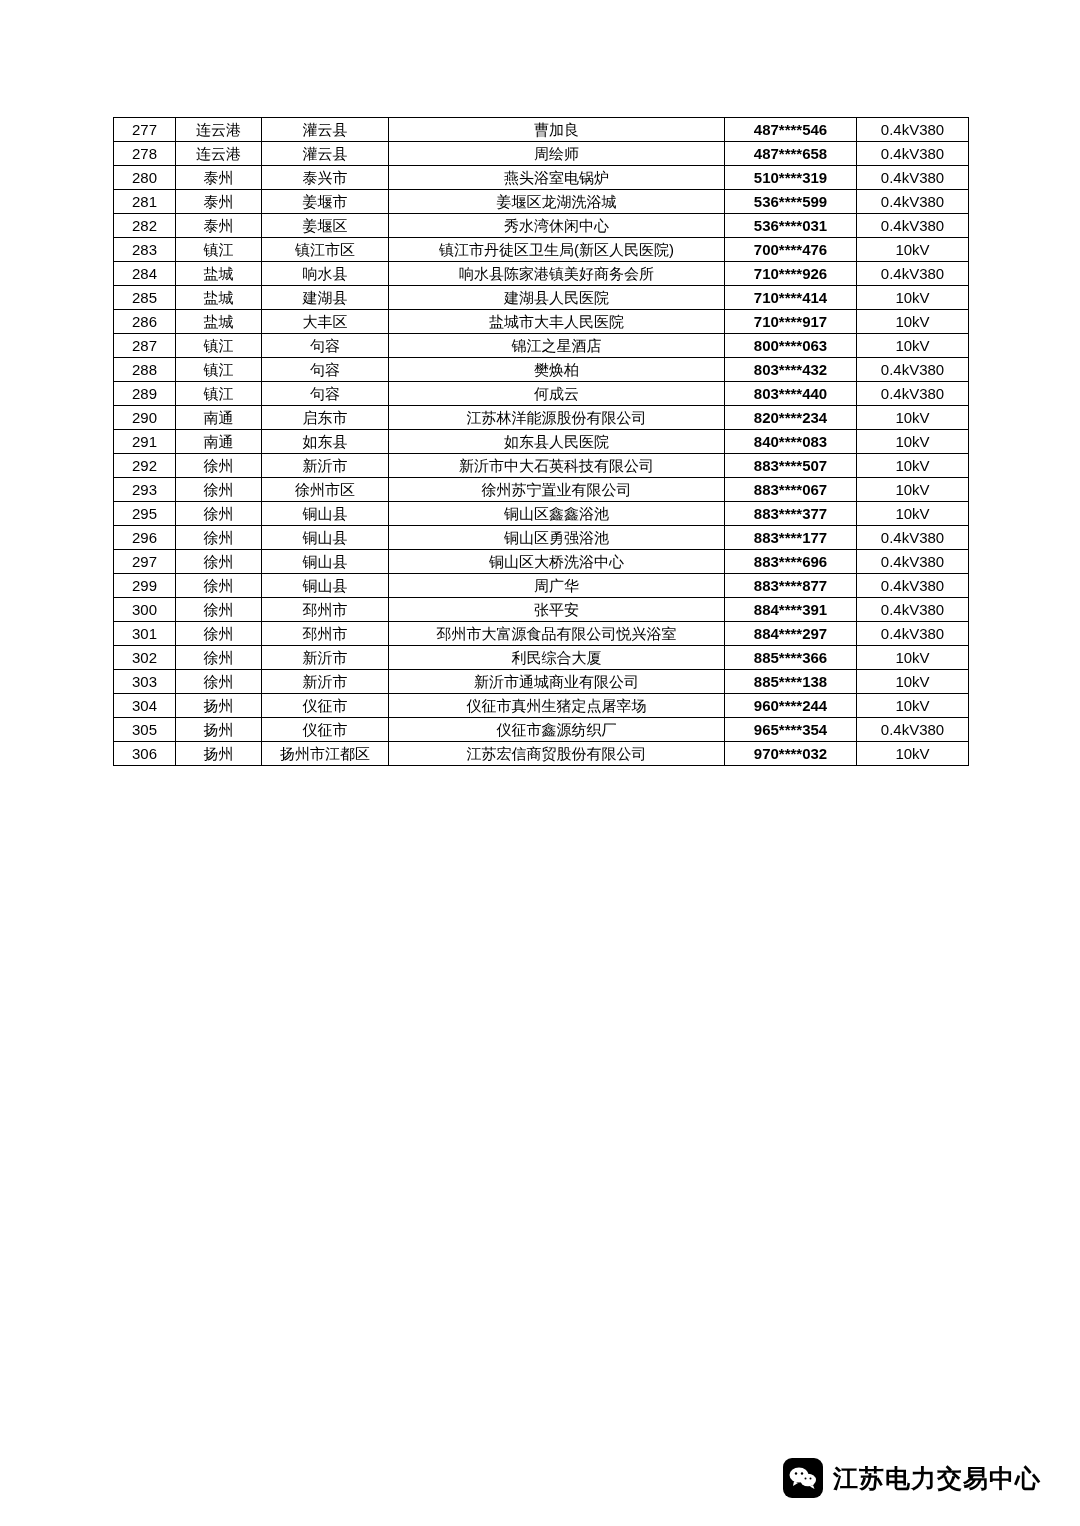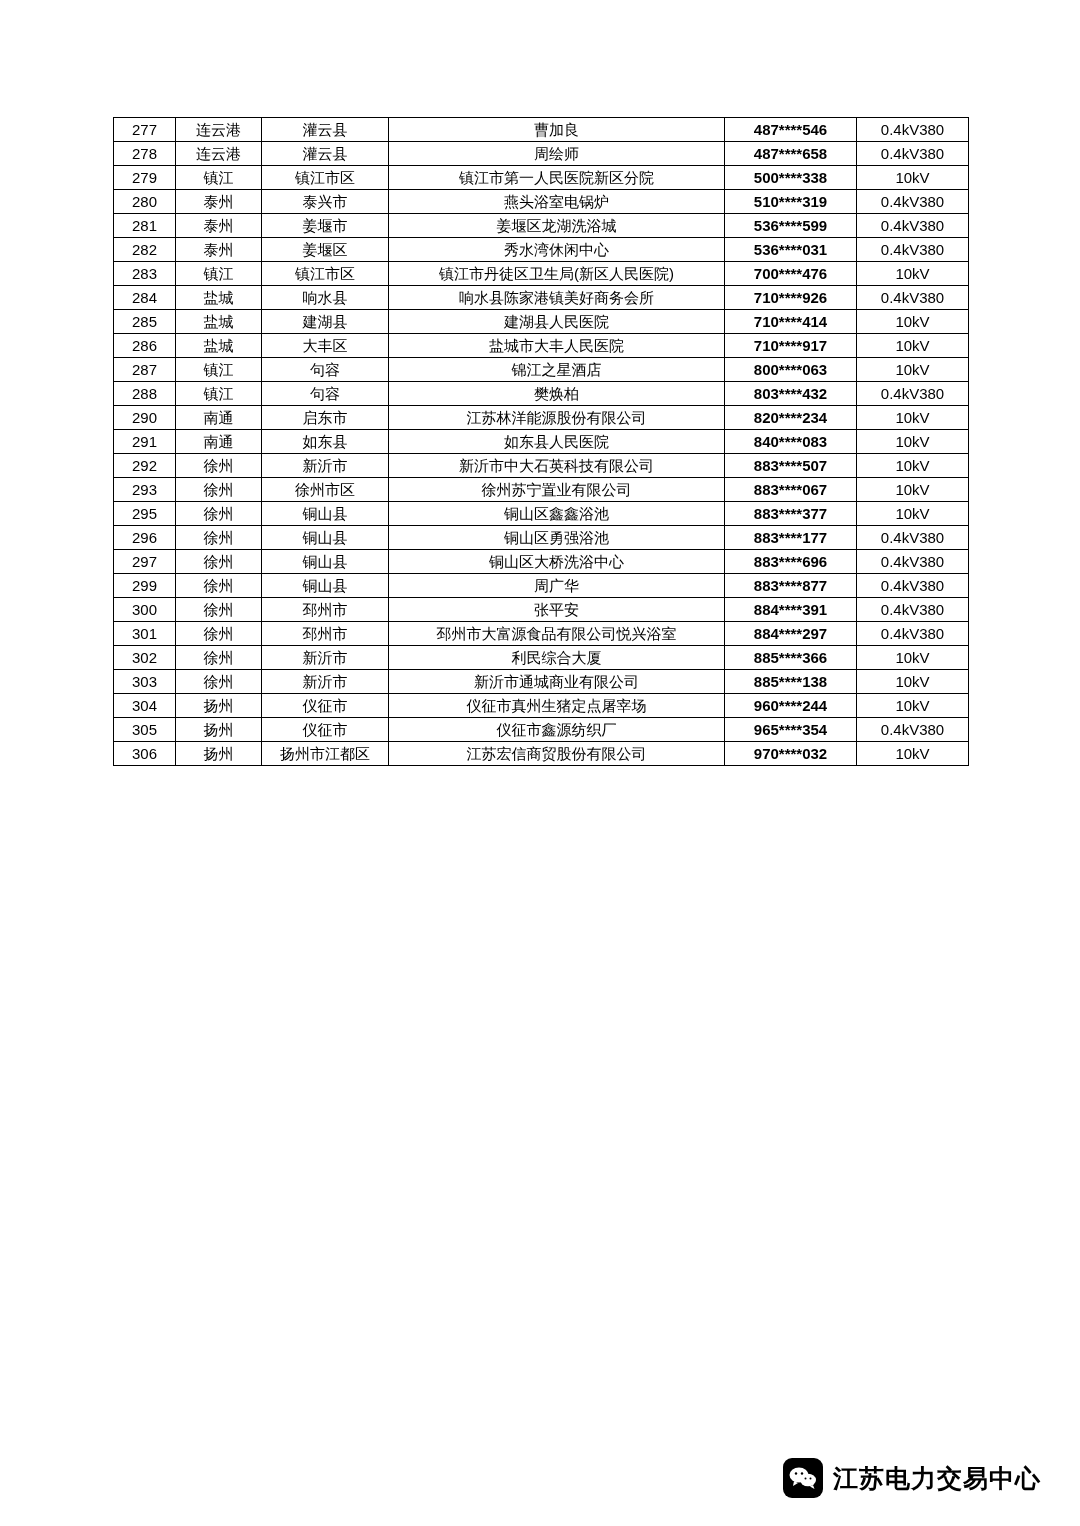--- a/index.html
+++ b/index.html
@@ -108,28 +108,20 @@
           </tr>
           <tr>
             <td class="idx">278</td>
             <td class="city">连云港</td>
             <td class="area">灌云县</td>
             <td class="name">周绘师</td>
             <td class="phone">487****658</td>
             <td class="volt">0.4kV380</td>
           </tr>
           <tr>
-            <td class="idx">279</td>
-            <td class="city">镇江</td>
-            <td class="area">镇江市区</td>
-            <td class="name">镇江市第一人民医院新区分院</td>
-            <td class="phone">500****338</td>
-            <td class="volt">10kV</td>
-          </tr>
-          <tr>
             <td class="idx">280</td>
             <td class="city">泰州</td>
             <td class="area">泰兴市</td>
             <td class="name">燕头浴室电锅炉</td>
             <td class="phone">510****319</td>
             <td class="volt">0.4kV380</td>
           </tr>
           <tr>
             <td class="idx">281</td>
             <td class="city">泰州</td>
@@ -185,20 +177,28 @@
             <td class="name">锦江之星酒店</td>
             <td class="phone">800****063</td>
             <td class="volt">10kV</td>
           </tr>
           <tr>
             <td class="idx">288</td>
             <td class="city">镇江</td>
             <td class="area">句容</td>
             <td class="name">樊焕柏</td>
             <td class="phone">803****432</td>
+            <td class="volt">0.4kV380</td>
+          </tr>
+          <tr>
+            <td class="idx">289</td>
+            <td class="city">镇江</td>
+            <td class="area">句容</td>
+            <td class="name">何成云</td>
+            <td class="phone">803****440</td>
             <td class="volt">0.4kV380</td>
           </tr>
           <tr>
             <td class="idx">290</td>
             <td class="city">南通</td>
             <td class="area">启东市</td>
             <td class="name">江苏林洋能源股份有限公司</td>
             <td class="phone">820****234</td>
             <td class="volt">10kV</td>
           </tr>

